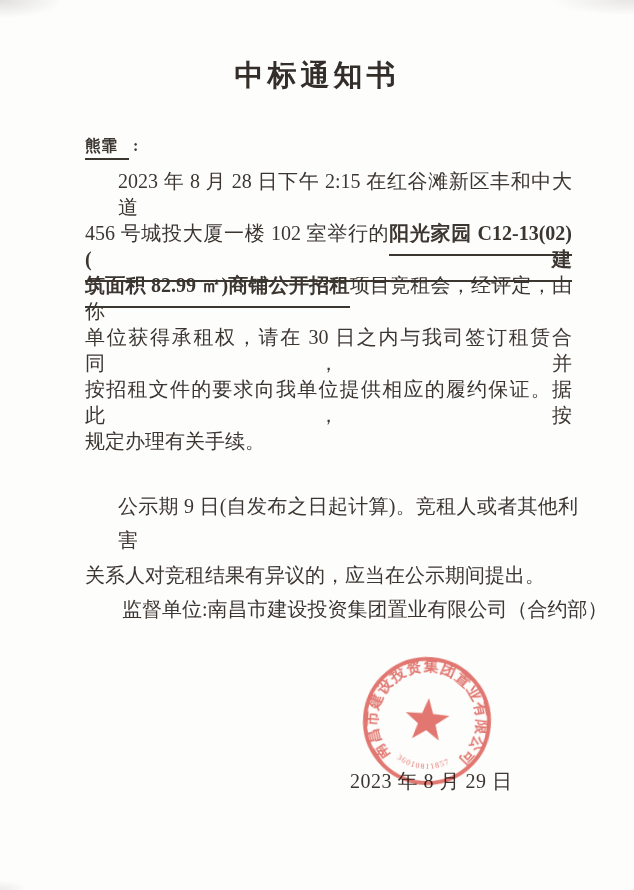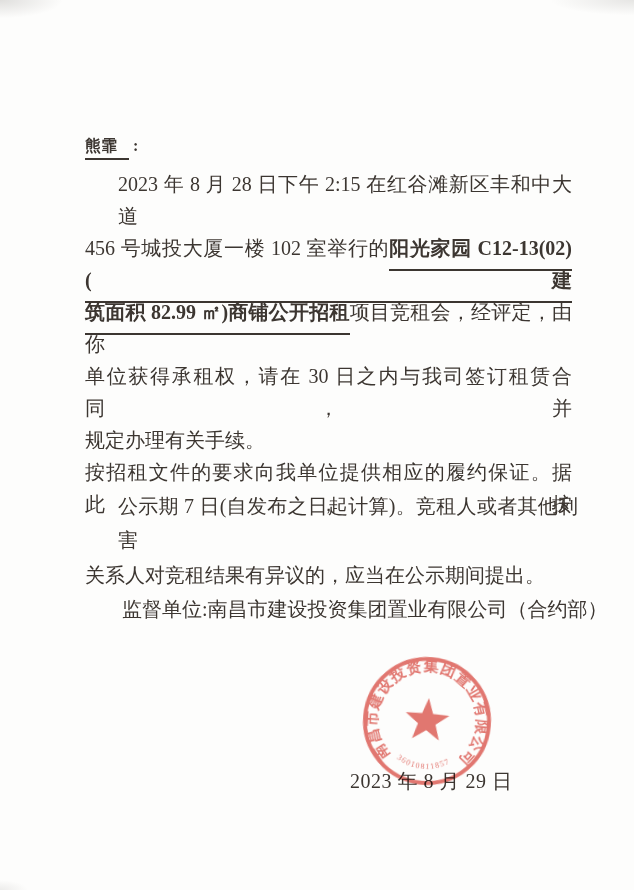--- a/index.html
+++ b/index.html
@@ -28,21 +28,21 @@
     font-size:16px;font-weight:700;
   }
   .salutation .name{
     border-bottom:2px solid #3c3631;
     padding:0 12px 1px 0;
     display:inline-block;
   }
   .salutation .suffix{margin-left:4px;font-weight:700;}
   .para{
     position:absolute;left:85px;
-    font-size:20px;line-height:32px;
+    font-size:20px;line-height:26px;
   }
   .para1{top:168px;width:487px;}
   .para2{top:489px;width:493px;line-height:34.4px;}
   .line{white-space:nowrap;}
   .line.just{
     white-space:normal;
     text-align:justify;
     text-align-last:justify;
   }
   .indent1{padding-left:33px;}
@@ -76,37 +76,38 @@
     mix-blend-mode:multiply;
     opacity:0.82;
     filter:blur(0.45px);
   }
 </style>
 </head>
 <body>
 
 <div class="page">
 
+  <div class="doc-title">中标通知书</div>
 
   <div class="salutation">
     <span class="name">熊霏</span><span class="suffix">:</span>
   </div>
 
   <div class="para para1">
     <div class="line just indent1">2023 年 8 月 28 日下午 2:15 在红谷滩新区丰和中大道</div>
     <div class="line just"><span>456 号城投大厦一楼 102 室举行的</span><span class="bu">阳光家园 C12-13(02)(建</span></div>
     <div class="line just"><span class="bu">筑面积 82.99 ㎡)商铺公开招租</span><span>项目竞租会，经评定，由你</span></div>
     <div class="line just">单位获得承租权，请在 30 日之内与我司签订租赁合同，并</div>
+    <div class="line just">按招租文件的要求向我单位提供相应的履约保证。据此，按</div>
     <div class="line">规定办理有关手续。</div>
-    <div class="line just">按招租文件的要求向我单位提供相应的履约保证。据此，按</div>
   </div>
 
 
   <div class="para para2">
-    <div class="line just indent1">公示期 7 日(自发布之日起计算)。竞租人或者其他利害</div>
+    <div class="line just indent1">公示期 9 日(自发布之日起计算)。竞租人或者其他利害</div>
     <div class="line">关系人对竞租结果有异议的，应当在公示期间提出。</div>
     <div class="line indent2">监督单位:南昌市建设投资集团置业有限公司（合约部）</div>
   </div>
 
   <div class="sign-date">2023 年 8 月 29 日</div>
 
   <svg class="stamp" viewBox="0 0 200 200">
     <defs>
       <path id="arcTop" d="M 66.2,136.9 A 50,50 0 1,1 133.8,136.9" fill="none"></path>
       <path id="arcBot" d="M 72.5,139.3 A 48,48 0 0,0 127.5,139.3" fill="none"></path>

